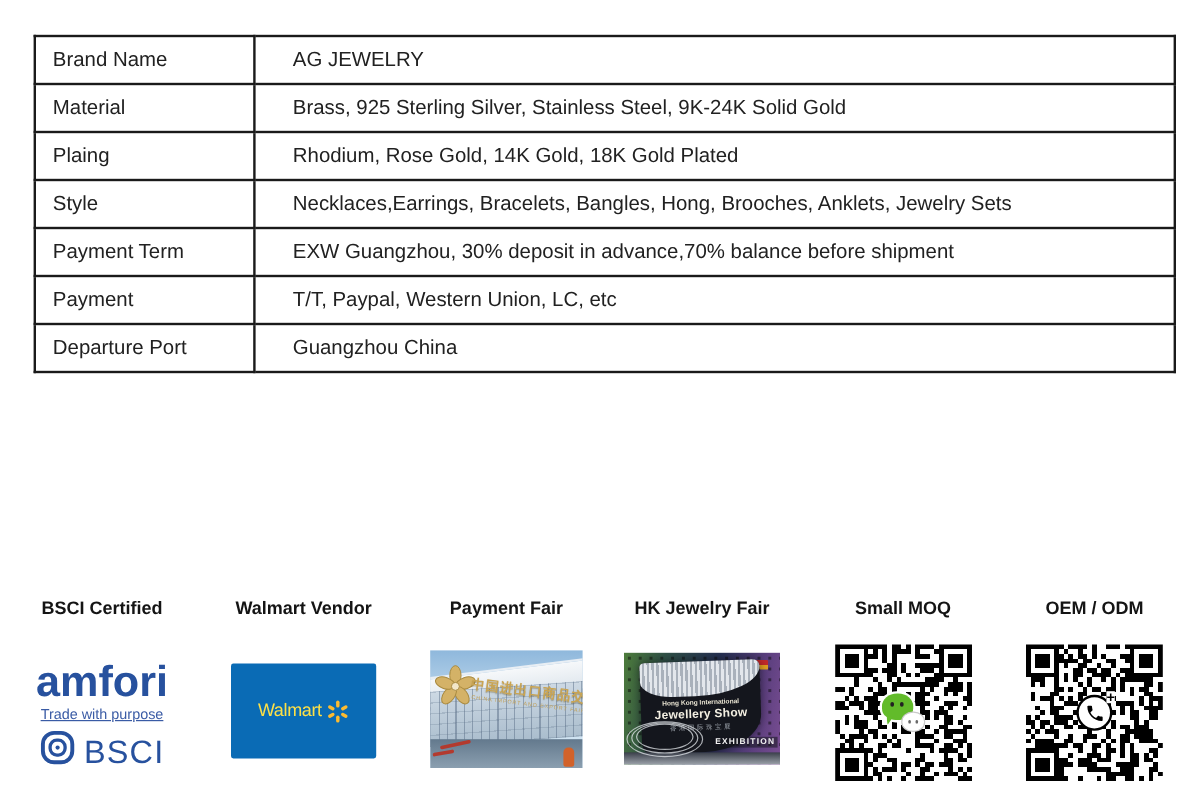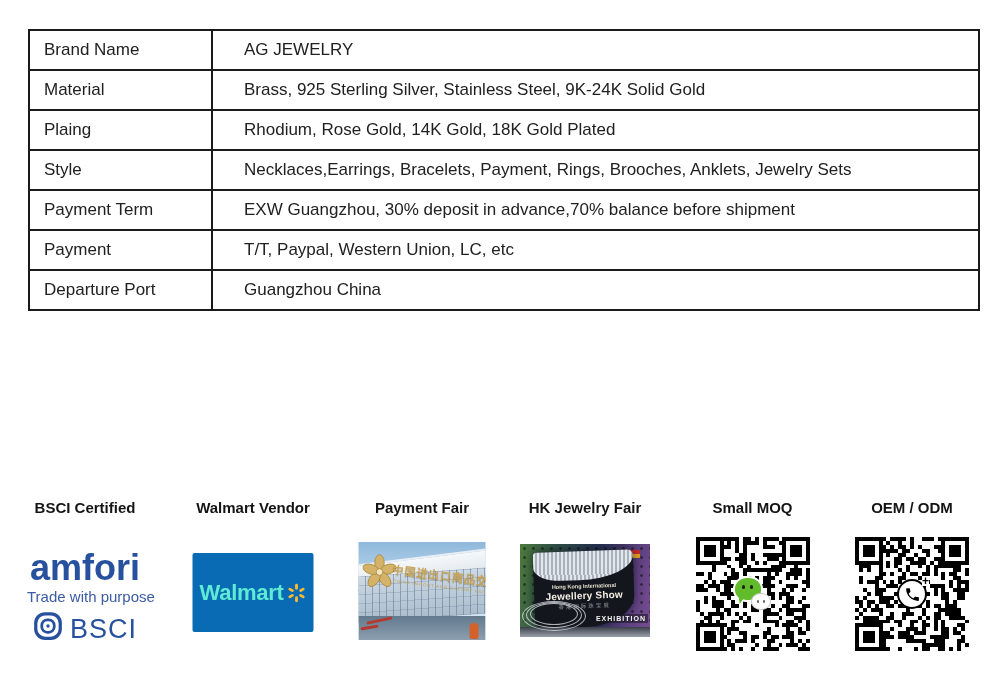--- a/index.html
+++ b/index.html
@@ -21,31 +21,31 @@
   td.lbl { width:183px; padding-left:14px; }
   td.val { padding-left:31px; padding-right:6px; }
 
   
   .badge { position:absolute; top:499px; text-align:center; }
   .badge-label { font-size:15px; font-weight:700; color:#141414; white-space:nowrap; }
 
   
   .amfori { position:absolute; left:50%; transform:translateX(-50%); top:50px; width:116px; text-align:center; }
   .amfori-word { font-size:36px; font-weight:700; color:#27519E; line-height:1.05; letter-spacing:0px; }
-  .amfori-tag  { font-size:15px; color:#3A5BA5; margin-top:1px; white-space:nowrap; }
+  .amfori-tag  { font-size:12px; color:#3A5BA5; margin-top:1px; white-space:nowrap;text-decoration:underline; }
   .bsci-row { display:flex; align-items:flex-end; justify-content:center; gap:7px; margin-top:6px; }
   .bsci-text { font-size:27px; color:#27519E; letter-spacing:1px; }
 
   
   .walmart-box {
     position:absolute; left:50%; transform:translateX(-50%); top:54px;
     width:121px; height:79px; background:#0A6BB5; border-radius:2px;
     display:flex; align-items:center; justify-content:center; gap:3px;
   }
-  .walmart-word { color:#5eead4; font-size:22px; font-weight:700; letter-spacing:-0.3px; }
+  .walmart-word { color:#fde047; font-size:15px; font-weight:400; letter-spacing:-0.3px; }
 
   
   .photo { position:absolute; overflow:hidden; }
   .photo-canton { left:50%; transform:translateX(-50%); top:43px; width:127px; height:98px; background:linear-gradient(#8fb8dc,#cfe3f2 55%); }
   .canton-roof { position:absolute; left:-8px; top:14px; width:150px; height:26px; background:linear-gradient(#f6f8fa,#dde5ec);
     transform:rotate(-7deg); border-top:2px solid #e8eef4; border-bottom:1px solid #9fb0c0;
     box-shadow:0 2px 0 rgba(110,130,150,.4); }
   .canton-facade { position:absolute; left:0; top:30px; width:100%; height:46px;
     background:
       repeating-linear-gradient(90deg, rgba(90,110,135,.5) 0 1px, rgba(0,0,0,0) 1px 7px),
@@ -117,21 +117,21 @@
     <tr>
       <td class="lbl">Material</td>
       <td class="val">Brass, 925 Sterling Silver, Stainless Steel, 9K-24K Solid Gold</td>
     </tr>
     <tr>
       <td class="lbl">Plaing</td>
       <td class="val">Rhodium, Rose Gold, 14K Gold, 18K Gold Plated</td>
     </tr>
     <tr>
       <td class="lbl">Style</td>
-      <td class="val">Necklaces,Earrings, Bracelets, Payment, Rings, Brooches, Anklets, Jewelry Sets</td>
+      <td class="val">Necklaces,Earrings, Bracelets, Bangles, Hong, Brooches, Anklets, Jewelry Sets</td>
     </tr>
     <tr>
       <td class="lbl">Payment Term</td>
       <td class="val">EXW Guangzhou, 30% deposit in advance,70% balance before shipment</td>
     </tr>
     <tr>
       <td class="lbl">Payment</td>
       <td class="val">T/T, Paypal, Western Union, LC, etc</td>
     </tr>
     <tr>

